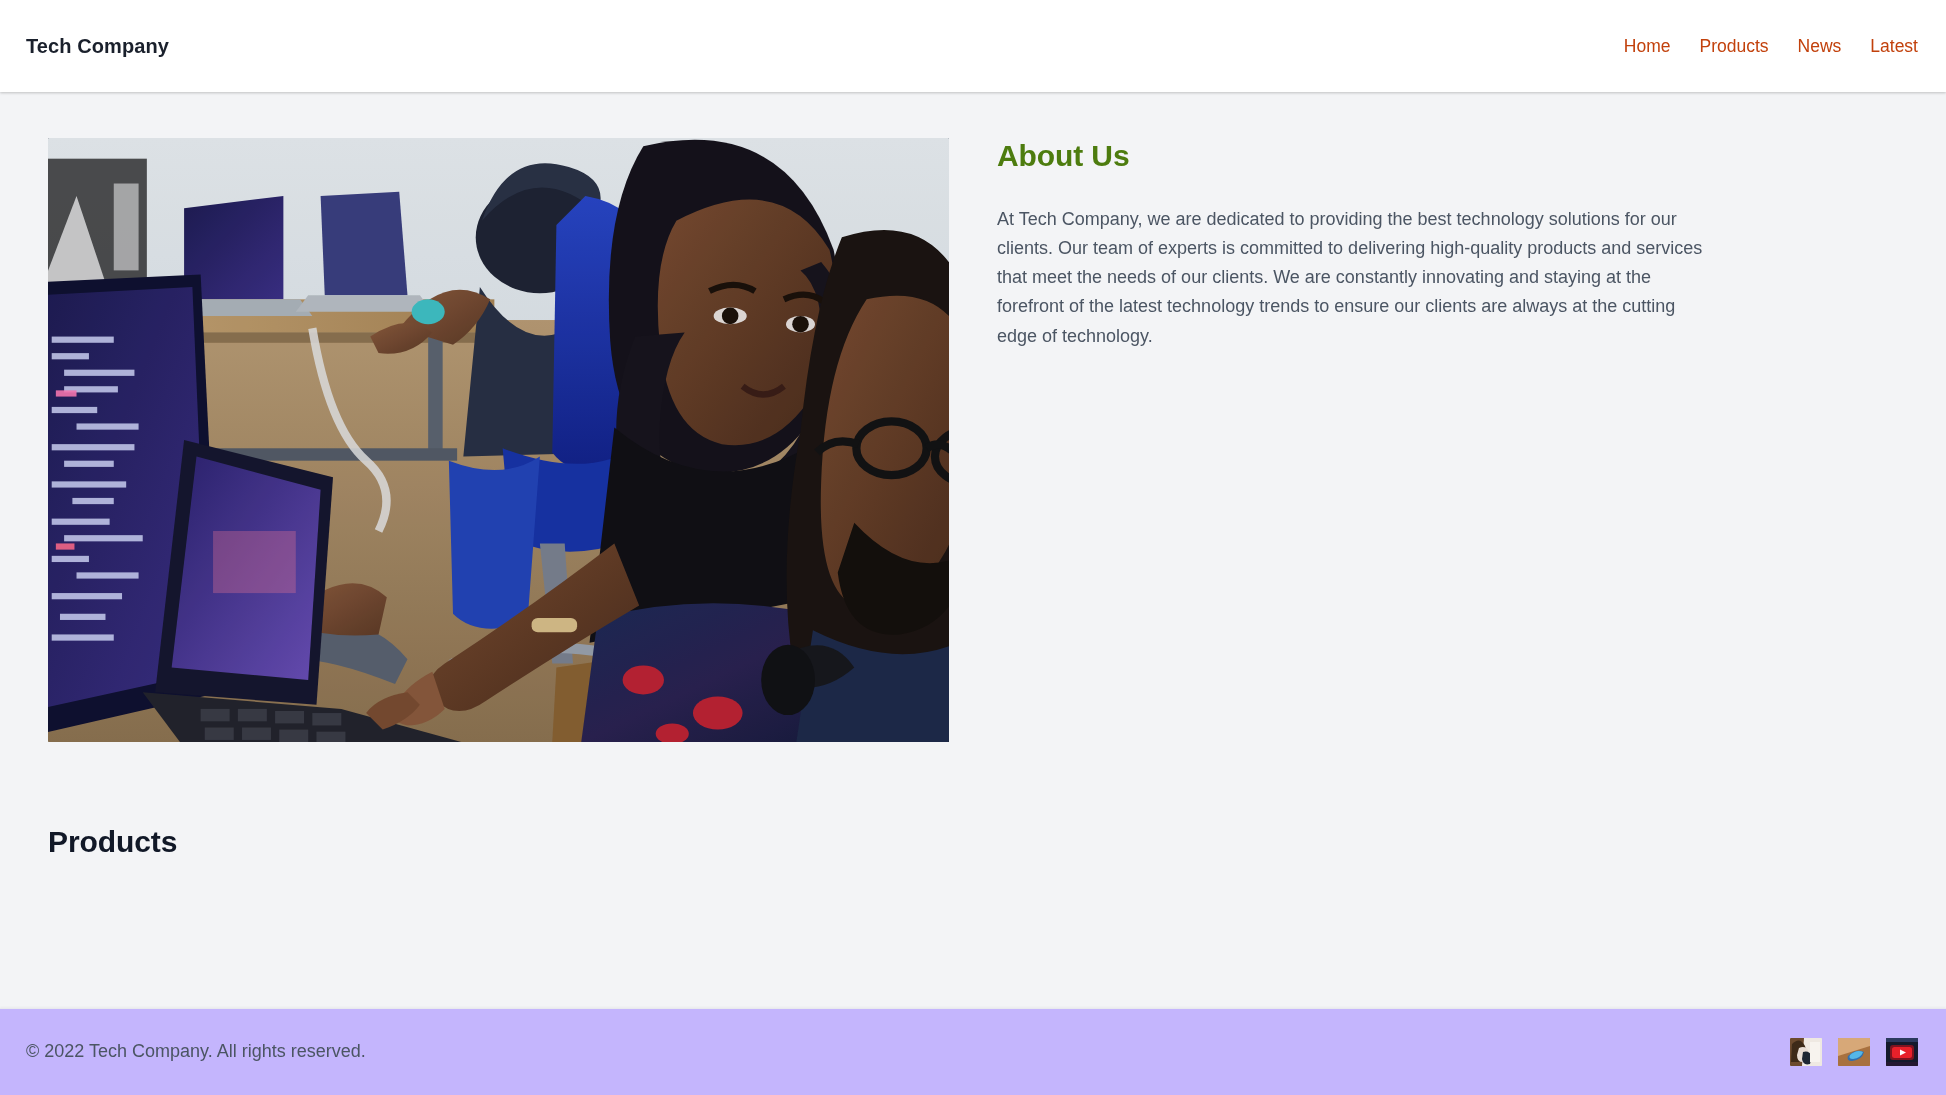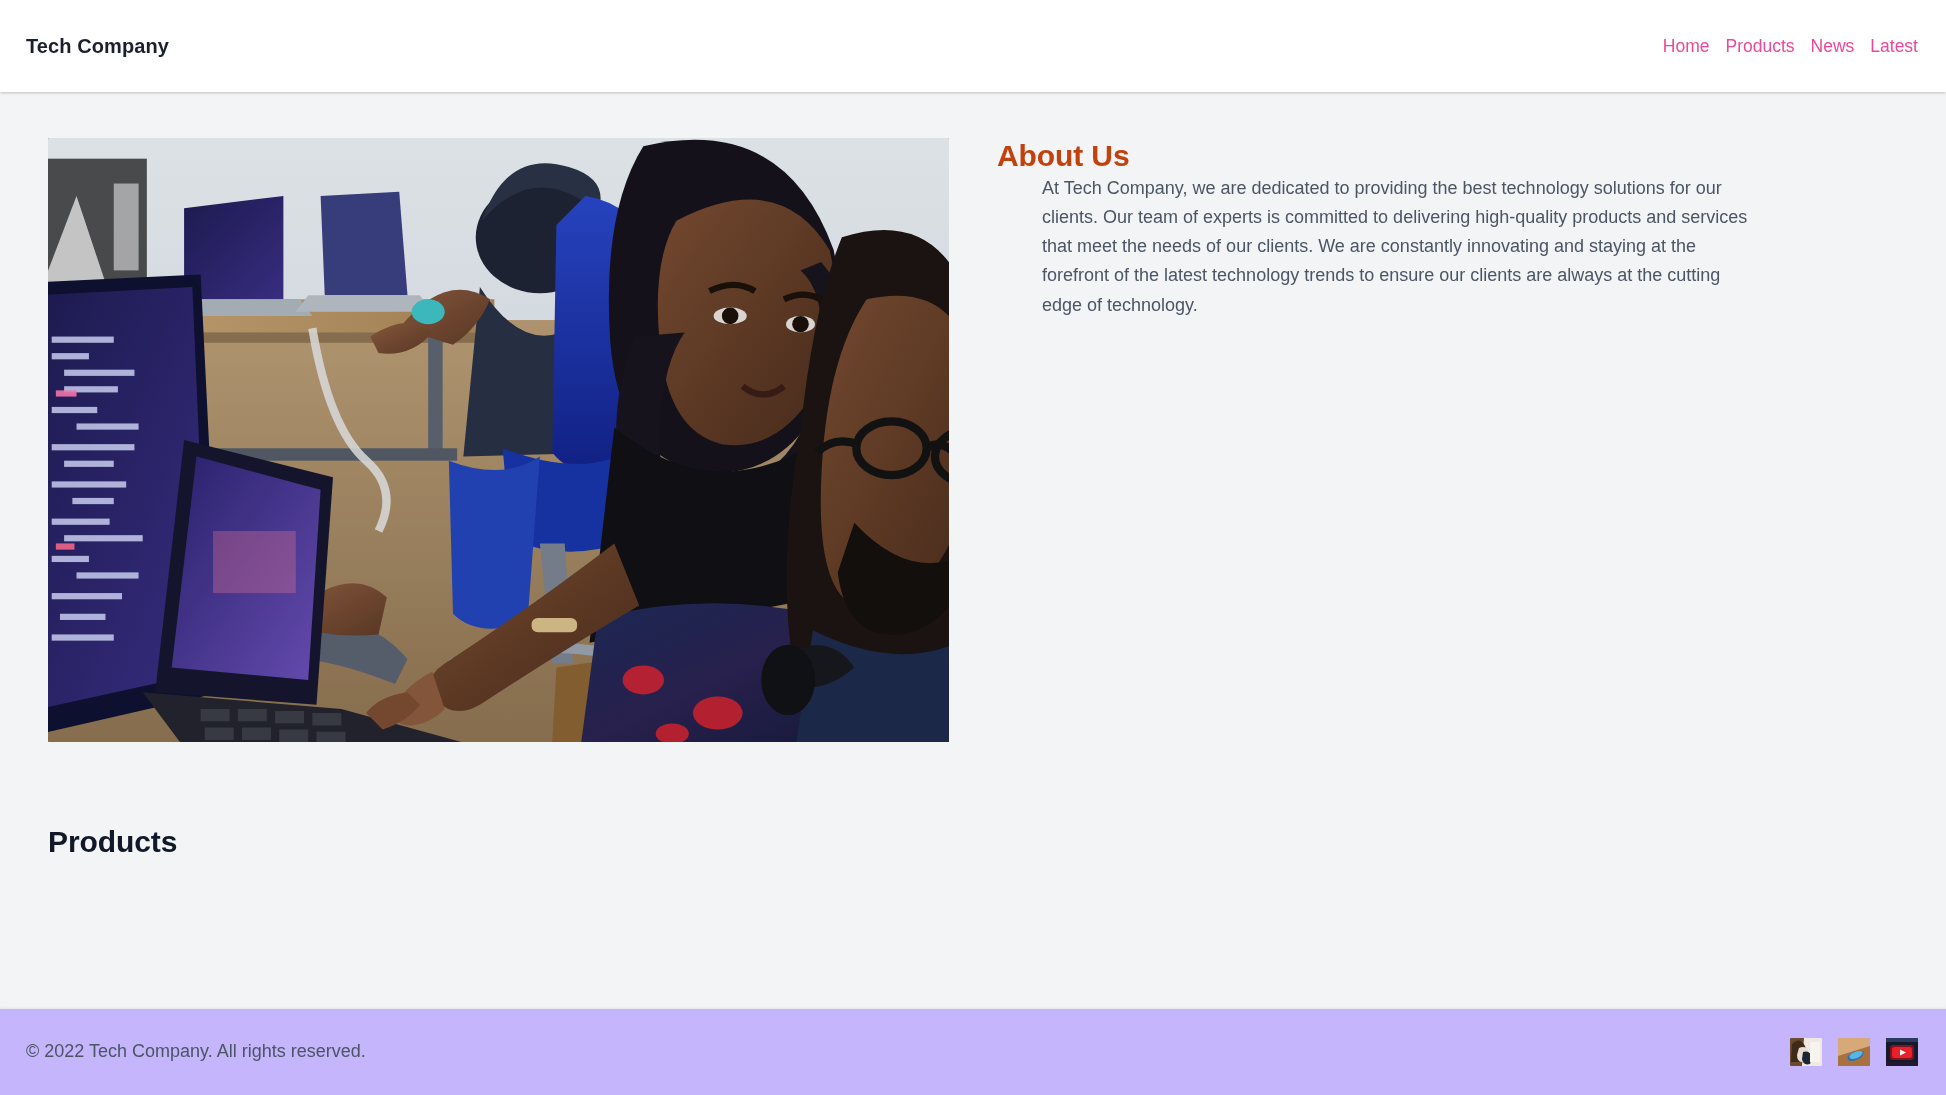--- a/index.html
+++ b/index.html
@@ -45,24 +45,24 @@
 
   .main-nav {
     display: flex;
     align-items: center;
     gap: 0;
     padding-right: 4px;
   }
 
   .nav-link {
     font-size: 17.5px;
-    color: #ec4899;
+    color: #c2410c;
     text-decoration: none;
     padding: 4px 0;
-    margin-left: 16px;
+    margin-left: 29px;
     line-height: 1.2;
     cursor: pointer;
     white-space: nowrap;
   }
 
   
   .page-main {
     flex: 1 1 auto;
     padding: 0 24px;
     overflow: hidden;
@@ -92,31 +92,31 @@
   .hero-image svg { display: block; width: 100%; height: 100%; }
 
   .about-copy {
     width: 50%;
     padding: 0 24px;
   }
 
   .section-title {
     font-size: 30px;
     font-weight: bold;
-    color: #c2410c;
+    color: #4d7c0f;
     line-height: 1.2;
+    margin-bottom: 31px;
     letter-spacing: -0.1px;
   }
 
   .about-paragraph {
     font-size: 18px;
     line-height: 1.62;
     color: #4b5563;
     max-width: 720px;
-    margin-left: 45px;
   }
 
   
   .columns-section {
     display: flex;
     flex-wrap: wrap;
     padding-top: 82px;
   }
 
   .column-block {

